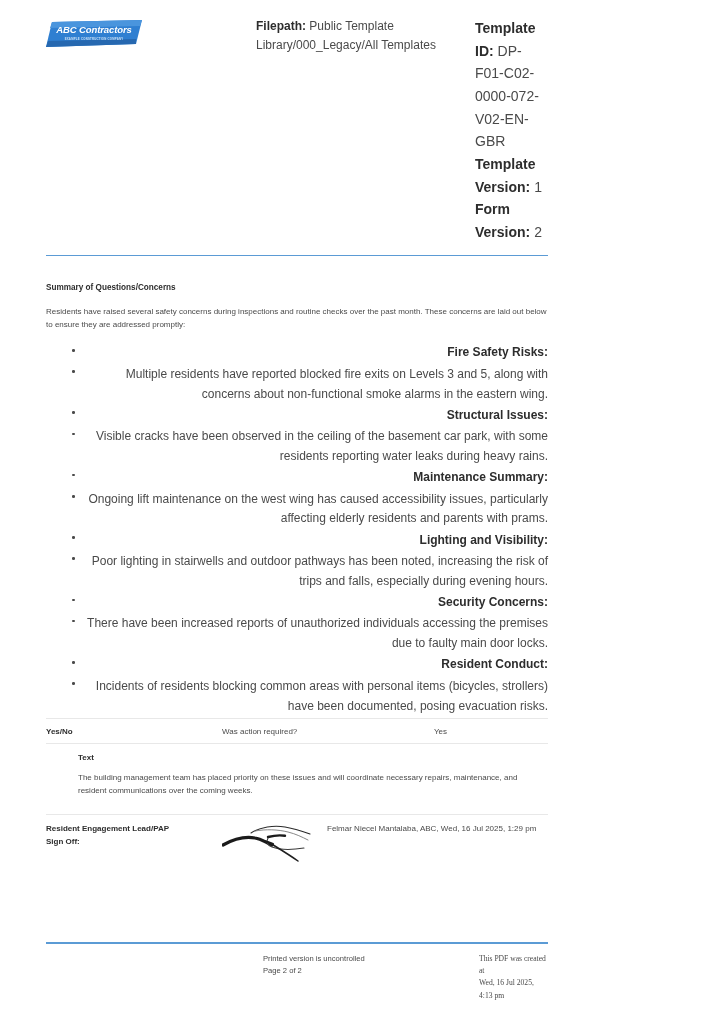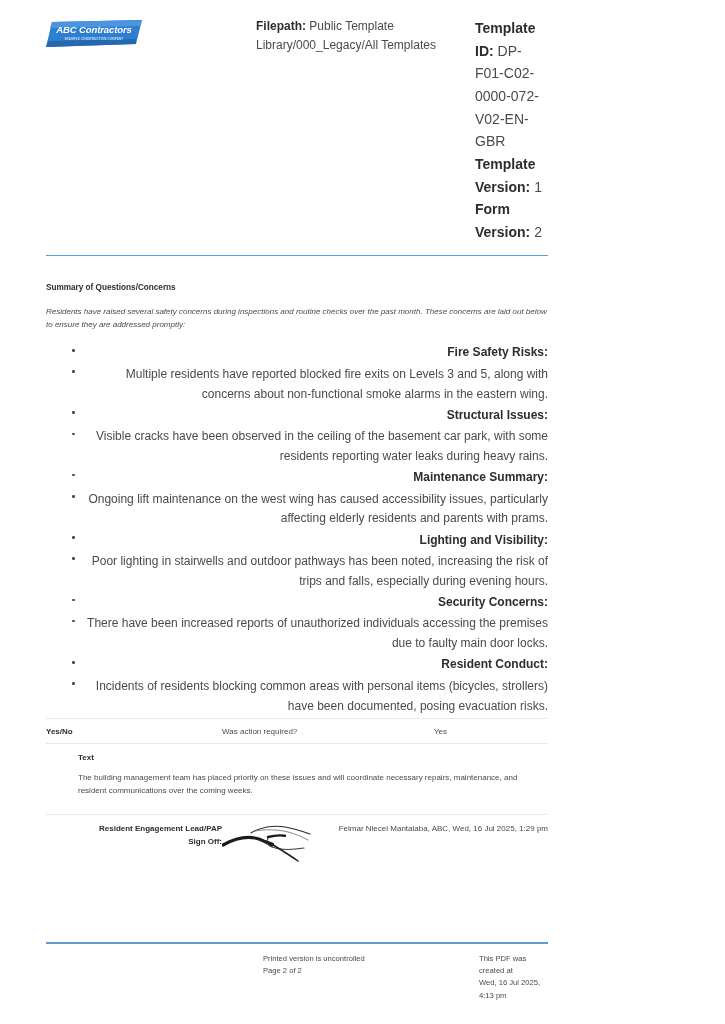--- a/index.html
+++ b/index.html
@@ -99,21 +99,20 @@
     font-weight: bold;
     color: #2d2d2d;
     margin-top: 27px;
   }
   .intro {
     font-size: 8px;
     line-height: 1.65;
     color: #4a4a4a;
     margin-top: 13px;
     max-width: 625px;
-    font-style: italic;
   }
 
   ul.concerns {
     list-style: none;
     margin: 12px 0 0 0;
     padding: 0 0 0 26px;
   }
   ul.concerns li {
     position: relative;
     font-size: 12px;
@@ -179,21 +178,20 @@
   }
 
   .signoff-spacer { height: 17px; }
 
   
   .signoff {
     display: flex;
     align-items: flex-start;
     padding-top: 8px;
     position: relative;
-    text-align: right;
   }
   .signoff-label {
     flex: 0 0 176px;
     font-size: 8px;
     font-weight: bold;
     line-height: 1.62;
     color: #2d2d2d;
   }
   .signature-box {
     flex: 0 0 105px;
@@ -232,20 +230,21 @@
     margin-left: 217px;
     font-size: 7.6px;
     line-height: 1.62;
     color: #4a4a4a;
   }
   .footer-right {
     flex: 1 1 auto;
     font-size: 7.6px;
     line-height: 1.62;
     color: #4a4a4a;
+    font-family: Liberation Serif, serif;
   }
 </style>
 </head>
 <body>
 
 <div class="page">
 
   <div class="header">
 
     <div class="logo-col">

